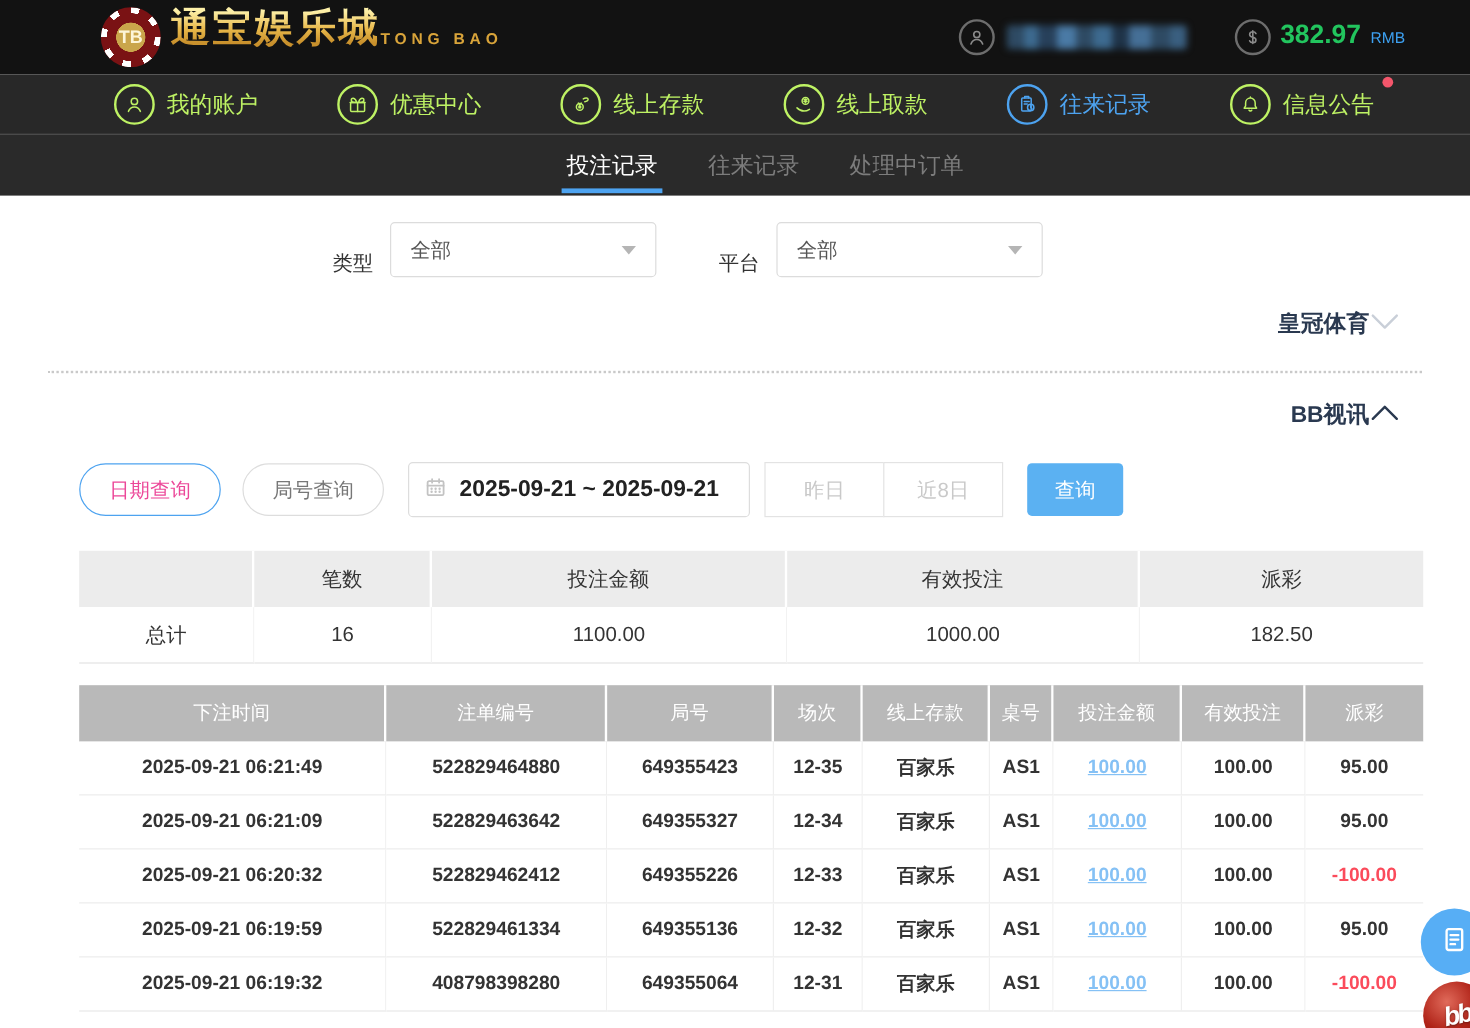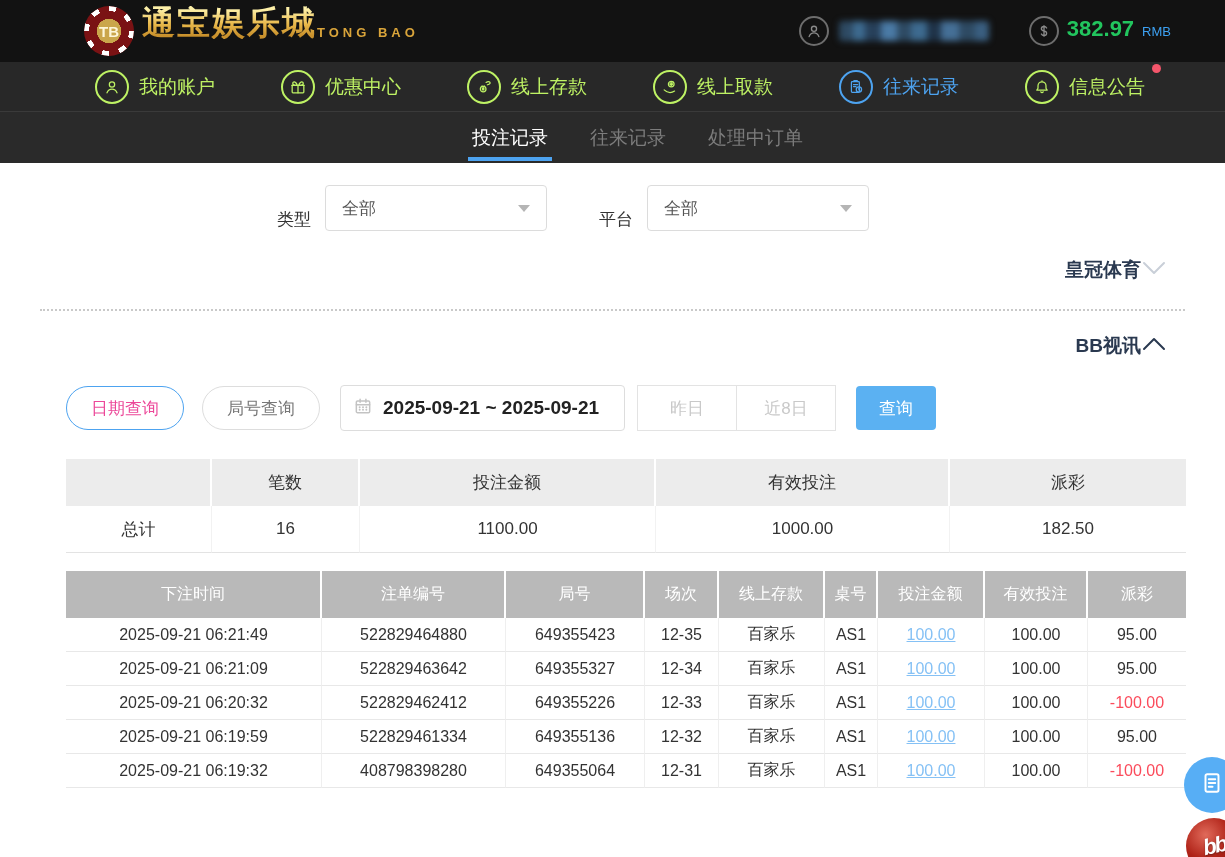--- a/index.html
+++ b/index.html
@@ -113,22 +113,22 @@
   .sum-body .cell { background:#fff; height:47px; display:flex; align-items:center; justify-content:center;
     font-size:17px; color:#333; border-bottom:1px solid #e3e3e3; border-right:1px solid #f2f2f2; }
   .sum-body .cell:last-child { border-right:none; }
 
   
   .detail { margin:18px 0 0 66px; width:1120px; }
   .tbl-grid { display:grid; grid-template-columns:256px 184px 139px 74px 106px 53px 107px 103px 98px; }
   .tbl-head .cell { background:#b9b9b9; height:47px; display:flex; align-items:center; justify-content:center;
     font-size:16px; color:#fff; border-right:2px solid #fff; }
   .tbl-head .cell:last-child { border-right:none; }
-  .tbl-row .cell { background:#fff; height:34px; display:flex; align-items:center; justify-content:center;
-    font-size:16px; color:#333; border-bottom:1px solid #e8e8e8; border-right:1px solid #efefef; }
+  .tbl-row .cell { background:#fff; height:45px; display:flex; align-items:center; justify-content:center;
+    font-size:16px; color:#333; border-bottom:1px solid #e8e8e8; border-right:1px solid #efefef;font-weight:bold; }
   .tbl-row .cell:last-child { border-right:none; }
   .bet-link { color:#85c1f5; text-decoration:underline; cursor:pointer; }
   .payout-cell.neg { color:#fb4b5b; }
 
   
   .float-blue { position:absolute; left:1184px; top:757px; width:56px; height:56px; border-radius:50%;
     background:#57aef5; display:flex; align-items:center; justify-content:center; cursor:pointer; }
   .float-red { position:absolute; left:1186px; top:818px; width:56px; height:56px; border-radius:50%;
     background:radial-gradient(circle at 35% 30%, #e06a5a 0%, #b02318 45%, #6e0f08 100%);
     display:flex; align-items:center; justify-content:center; cursor:pointer; }

